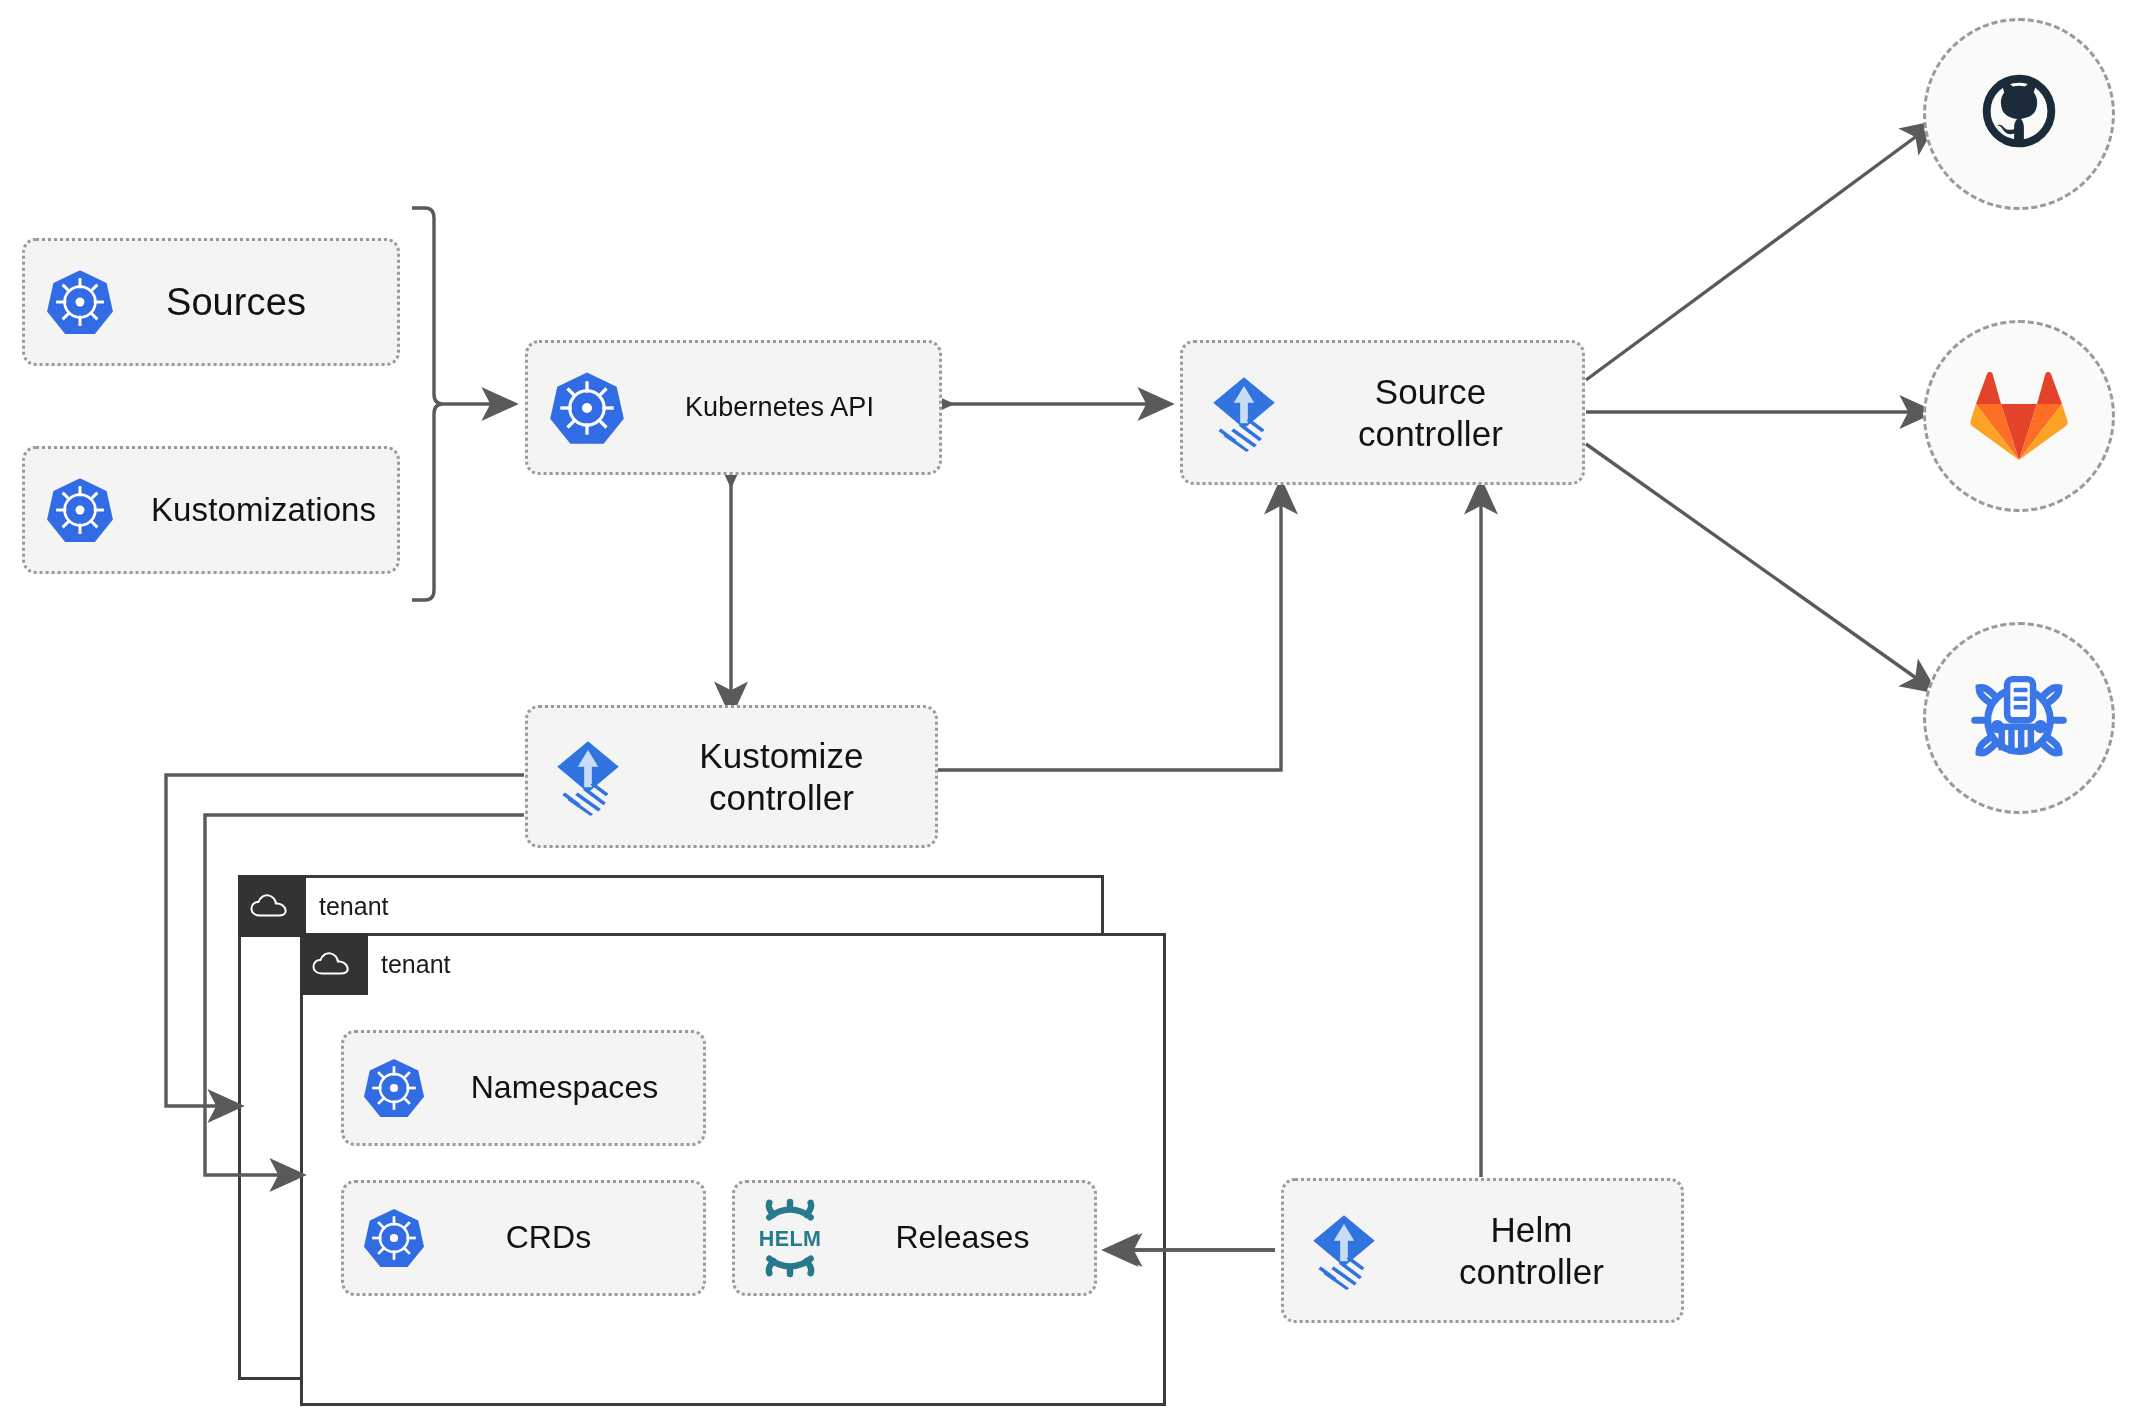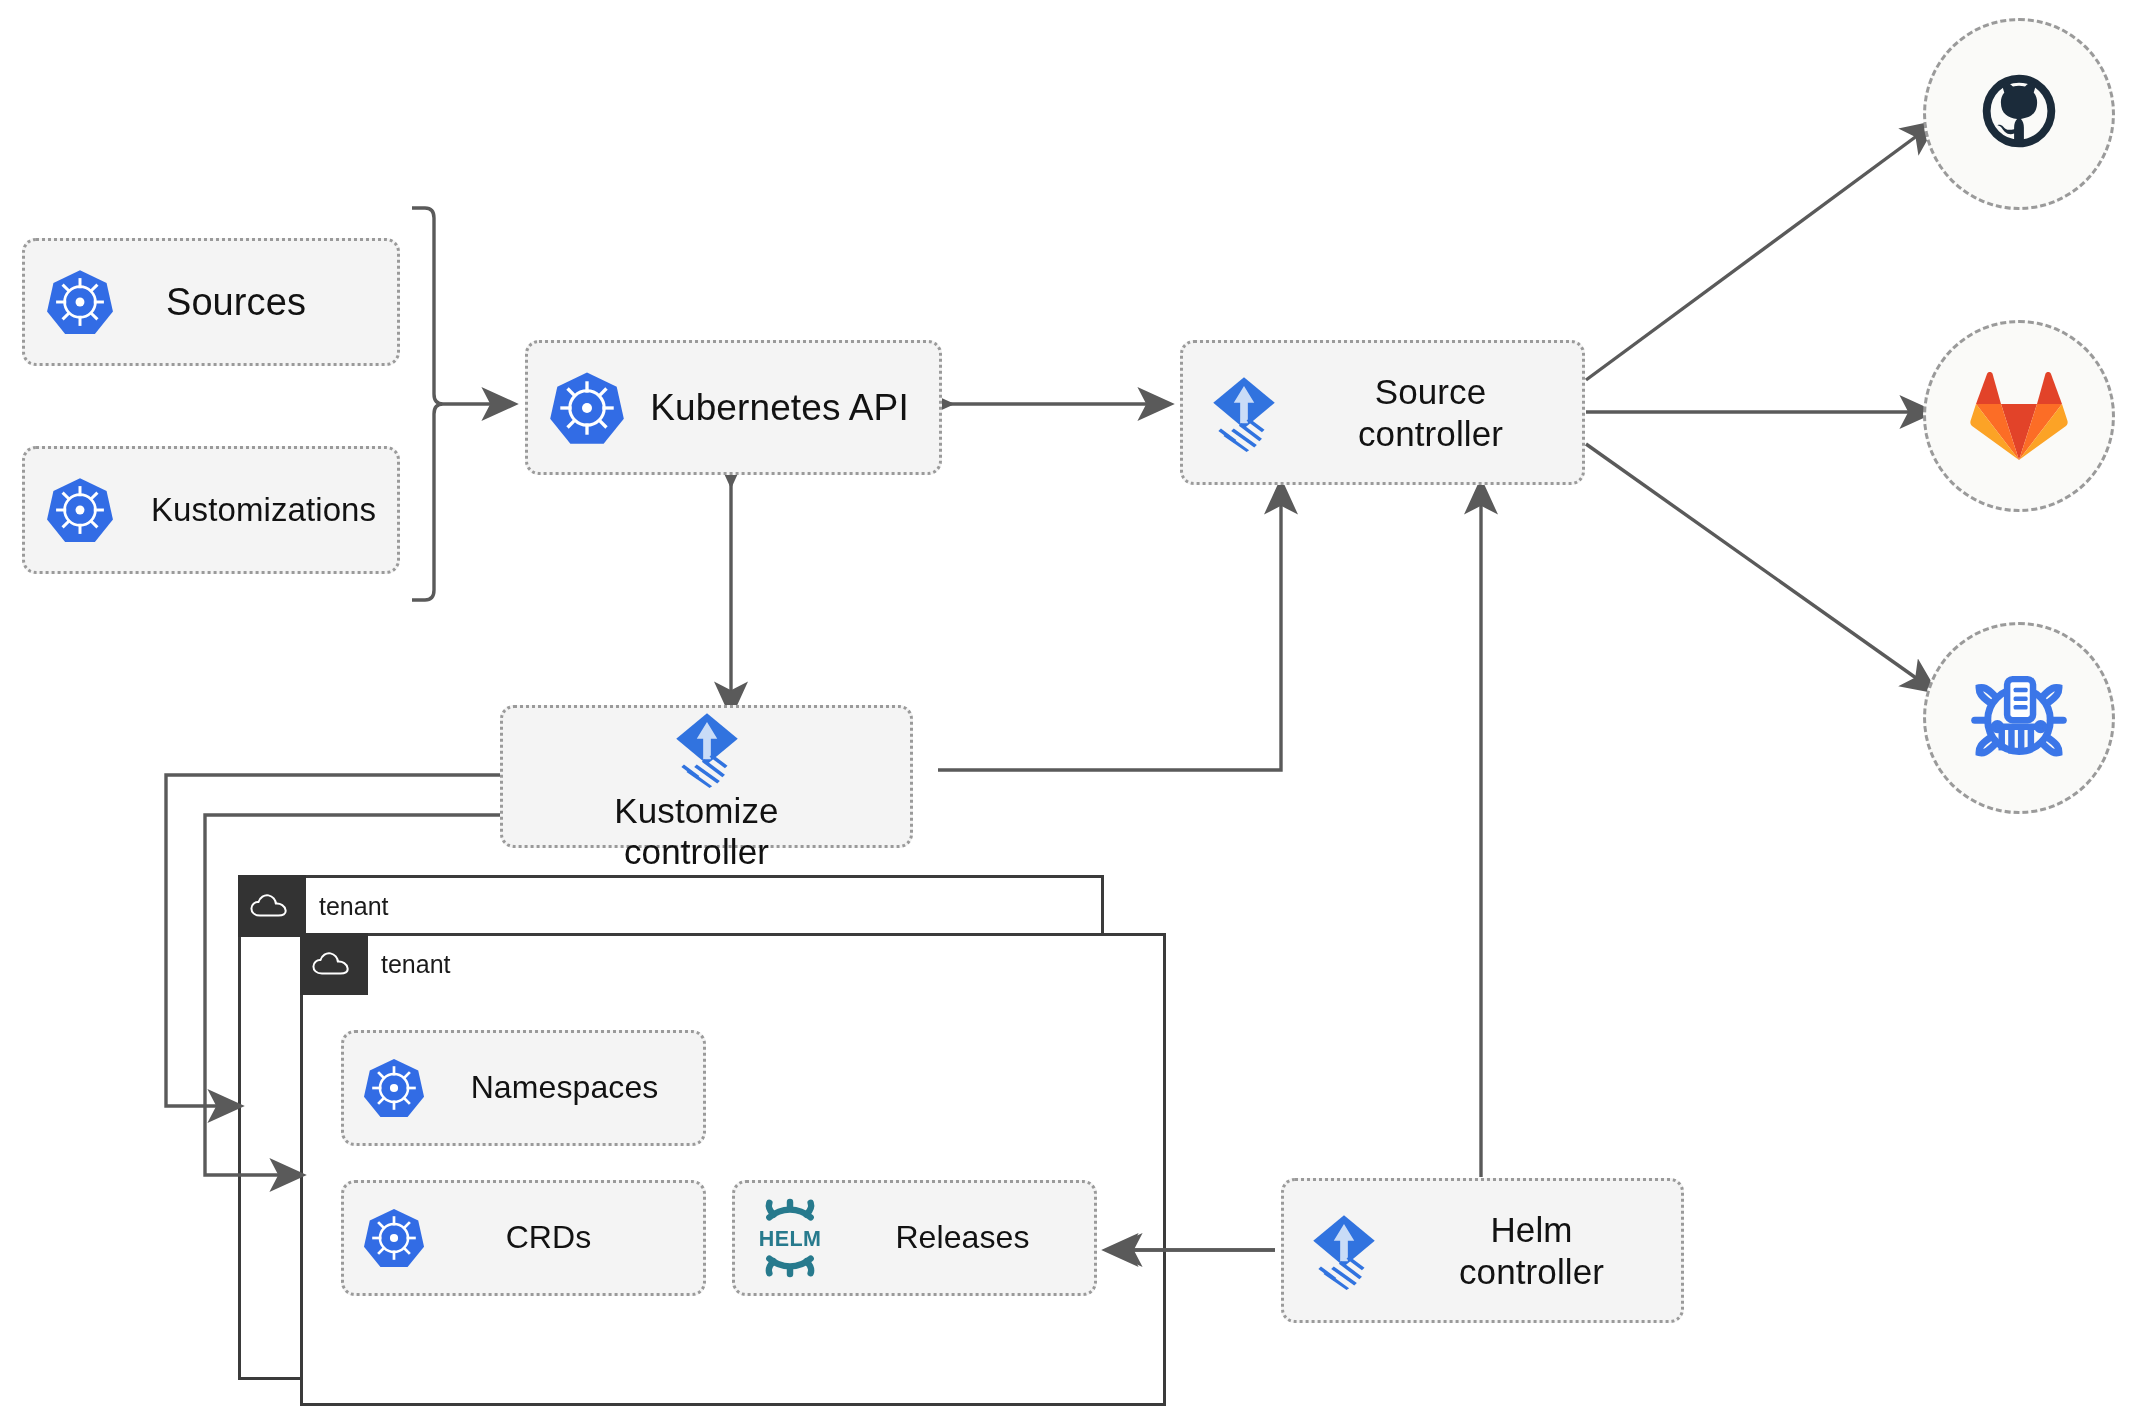--- a/index.html
+++ b/index.html
@@ -146,42 +146,42 @@
           <path d="M9.5 30.6h9.6v2.8H9.5z"></path>
             <path d="M44.9 30.6h9.6v2.8h-9.6z"></path>
           <path d="M14.6 16.6l2-2 6.8 6.8-2 2z"></path>
             <path d="M40.6 42.6l2-2 6.8 6.8-2 2z"></path>
           <path d="M47.4 14.6l2 2-6.8 6.8-2-2z"></path>
             <path d="M21.4 40.6l2 2-6.8 6.8-2-2z"></path>
         </g>
         <circle cx="32" cy="32" r="14.5" fill="none" stroke="#fff" stroke-width="2.6"></circle>
       </svg>
     </div>
-    <div class="lbl" style="font-size:37px;padding-right:26px;">Kubernetes API</div>
+    <div class="lbl" style="font-size:27px;padding-right:26px;">Kubernetes API</div>
   </div>
 
   <div class="node" style="left:1180px;top:340px;width:405px;height:145px;">
     <div class="ico" style="width:122px;">
       <svg width="82" height="82" viewBox="0 0 64 64">
         <path d="M32 4 L56 24 L32 44 L8 24 Z" fill="#3173df"></path>
         <path d="M32 11 L40 24 L35 24 L35 40 L29 40 L29 24 L24 24 Z" fill="#c9dcf7"></path>
         <g fill="#3173df">
           <path d="M30 40 L46 52 L44 54 L28 42 Z"></path>
           <path d="M24 44 L42 57 L40 59 L22 46 Z"></path>
           <path d="M18 48 L36 61 L34 62.5 L16 50 Z"></path>
           <path d="M36 36 L48 45 L46 47 L34 38 Z"></path>
           <path d="M14 44 L26 53 L24 55 L12 46 Z"></path>
         </g>
       </svg>
     </div>
     <div class="lbl" style="font-size:35px;padding-right:26px;">Source
 controller</div>
   </div>
 
-  <div class="node" style="left:500px;top:705px;width:413px;height:143px;flex-direction:column;">
+  <div class="node" style="left:525px;top:705px;width:413px;height:143px;">
     <div class="ico" style="width:120px;">
       <svg width="82" height="82" viewBox="0 0 64 64">
         <path d="M32 4 L56 24 L32 44 L8 24 Z" fill="#3173df"></path>
         <path d="M32 11 L40 24 L35 24 L35 40 L29 40 L29 24 L24 24 Z" fill="#c9dcf7"></path>
         <g fill="#3173df">
           <path d="M30 40 L46 52 L44 54 L28 42 Z"></path>
           <path d="M24 44 L42 57 L40 59 L22 46 Z"></path>
           <path d="M18 48 L36 61 L34 62.5 L16 50 Z"></path>
           <path d="M36 36 L48 45 L46 47 L34 38 Z"></path>
           <path d="M14 44 L26 53 L24 55 L12 46 Z"></path>

